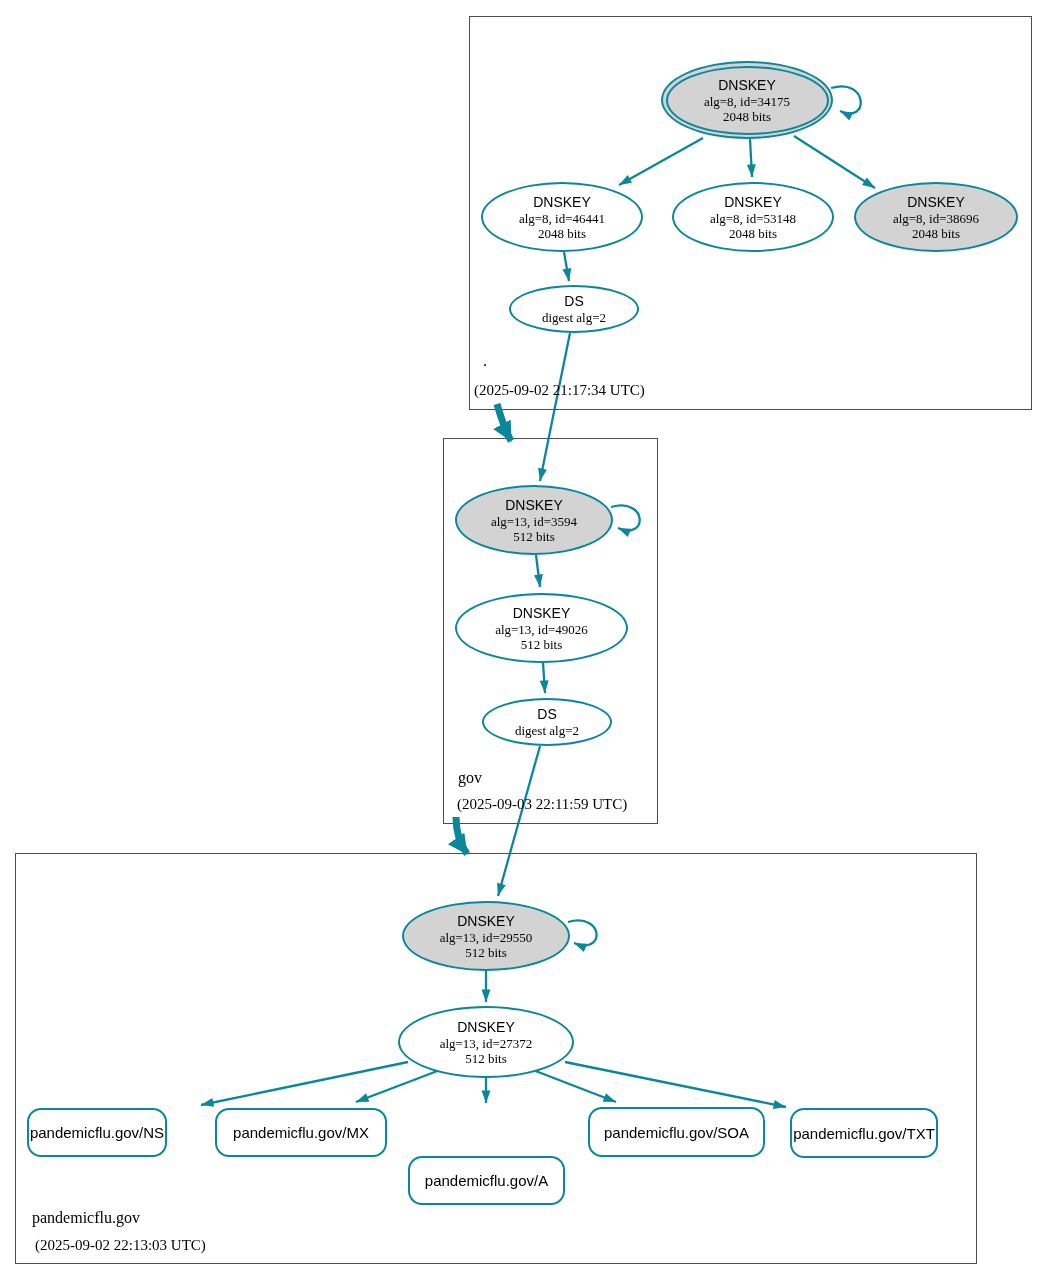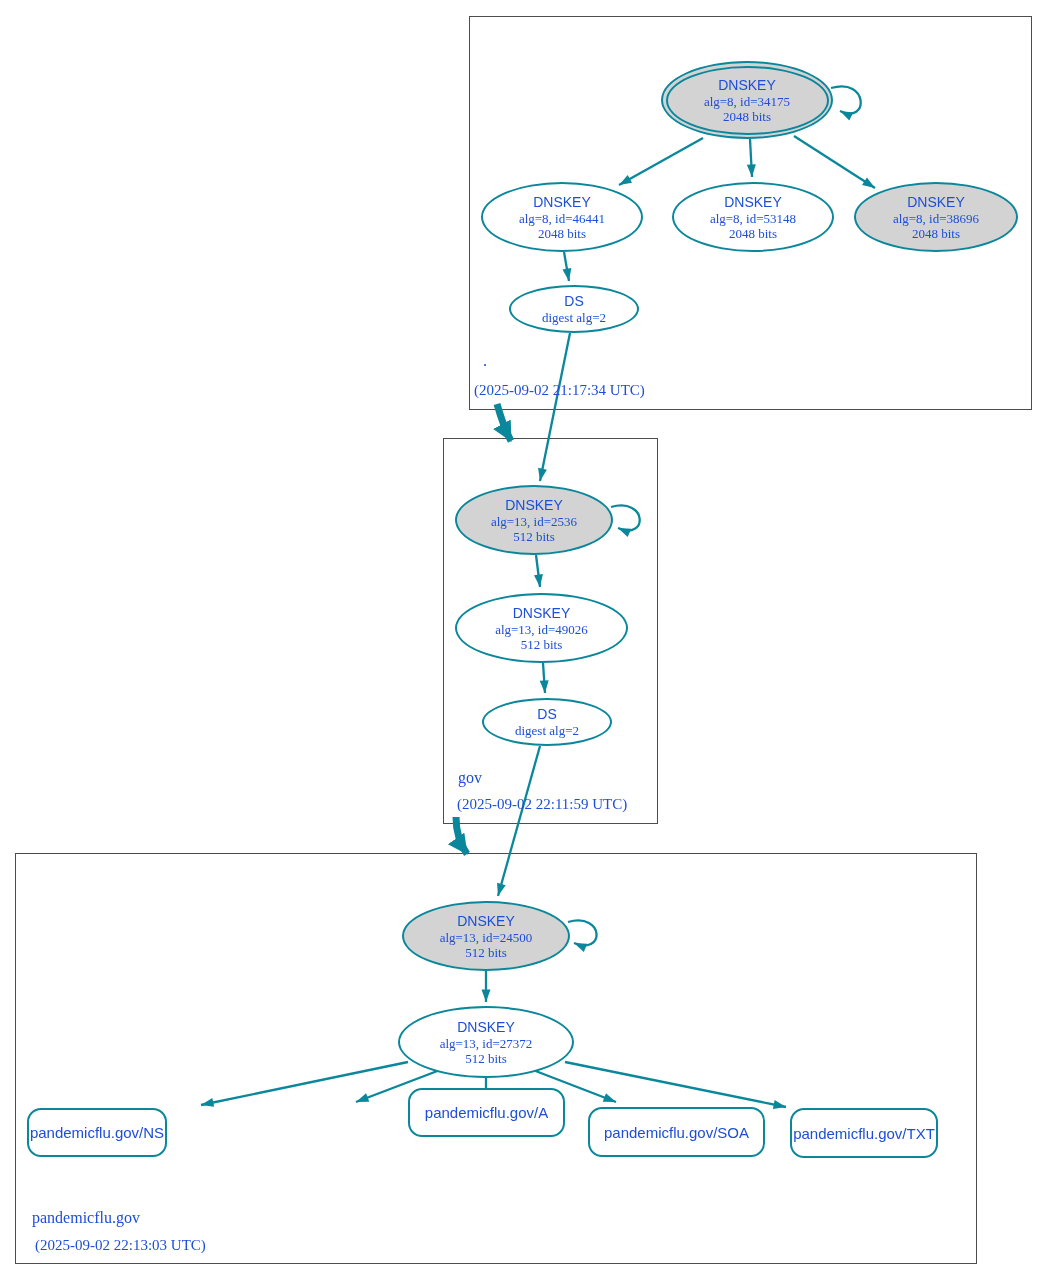--- a/index.html
+++ b/index.html
@@ -3,21 +3,21 @@
 <meta charset="utf-8">
 <style>
   :root{
     --edge:#0a879a;
     --ksk-fill:#d3d3d3;
     --box-border:#4d4d4d;
   }
   html,body{margin:0;padding:0;background:#fff;}
   #stage{
     position:relative;width:1043px;height:1278px;background:#fff;overflow:hidden;
-    font-family:"Liberation Sans",sans-serif;color:#1d4ed8;
+    font-family:"Liberation Sans",sans-serif;color:#000000;
   }
   .zonebox{position:absolute;border:1px solid var(--box-border);background:transparent;z-index:0;}
   #edges{position:absolute;left:0;top:0;z-index:1;pointer-events:none;}
   .e{stroke:var(--edge);stroke-width:2.3;fill:none;}
   .thick{stroke-width:7;}
   .af{fill:var(--edge);}
   .ellipse{
     position:absolute;box-sizing:border-box;border:2.5px solid var(--edge);border-radius:50%;
     background:#fff;display:flex;flex-direction:column;align-items:center;justify-content:center;
     text-align:center;z-index:2;
@@ -104,54 +104,57 @@
   <div class="ellipse" style="left:509px;top:285px;width:130px;height:48px">
     <div class="n-title">DS</div>
     <div class="n-sub">digest alg=2</div>
   </div>
 
   <div class="zlabel" style="left:483px;top:352px">.</div>
   <div class="zts" style="left:474px;top:382px">(2025-09-02 21:17:34 UTC)</div>
 
   <div class="ellipse gray" style="left:455px;top:485px;width:158px;height:70px">
     <div class="n-title">DNSKEY</div>
-    <div class="n-sub">alg=13, id=2536</div>
+    <div class="n-sub">alg=13, id=3594</div>
     <div class="n-sub">512 bits</div>
   </div>
 
   <div class="ellipse" style="left:455px;top:593px;width:173px;height:70px">
     <div class="n-title">DNSKEY</div>
     <div class="n-sub">alg=13, id=49026</div>
     <div class="n-sub">512 bits</div>
   </div>
 
   <div class="ellipse" style="left:482px;top:698px;width:130px;height:48px">
     <div class="n-title">DS</div>
     <div class="n-sub">digest alg=2</div>
   </div>
 
   <div class="zlabel" style="left:458px;top:769px">gov</div>
-  <div class="zts" style="left:457px;top:796px">(2025-09-02 22:11:59 UTC)</div>
+  <div class="zts" style="left:457px;top:796px">(2025-09-03 22:11:59 UTC)</div>
 
   <div class="ellipse gray" style="left:402px;top:901px;width:168px;height:70px">
     <div class="n-title">DNSKEY</div>
-    <div class="n-sub">alg=13, id=24500</div>
+    <div class="n-sub">alg=13, id=29550</div>
     <div class="n-sub">512 bits</div>
   </div>
 
   <div class="ellipse" style="left:398px;top:1006px;width:176px;height:72px">
     <div class="n-title">DNSKEY</div>
     <div class="n-sub">alg=13, id=27372</div>
     <div class="n-sub">512 bits</div>
   </div>
 
   <div class="rrset" style="left:27px;top:1108px;width:140px;height:49px">
     <span>pandemicflu.gov/NS</span>
   </div>
-  <div class="rrset" style="left:408px;top:1088px;width:157px;height:49px">
+  <div class="rrset" style="left:215px;top:1108px;width:172px;height:49px">
+    <span>pandemicflu.gov/MX</span>
+  </div>
+  <div class="rrset" style="left:408px;top:1156px;width:157px;height:49px">
     <span>pandemicflu.gov/A</span>
   </div>
   <div class="rrset" style="left:588px;top:1107px;width:177px;height:50px">
     <span>pandemicflu.gov/SOA</span>
   </div>
   <div class="rrset" style="left:790px;top:1108px;width:148px;height:50px">
     <span>pandemicflu.gov/TXT</span>
   </div>
 
   <div class="zlabel" style="left:32px;top:1209px">pandemicflu.gov</div>

